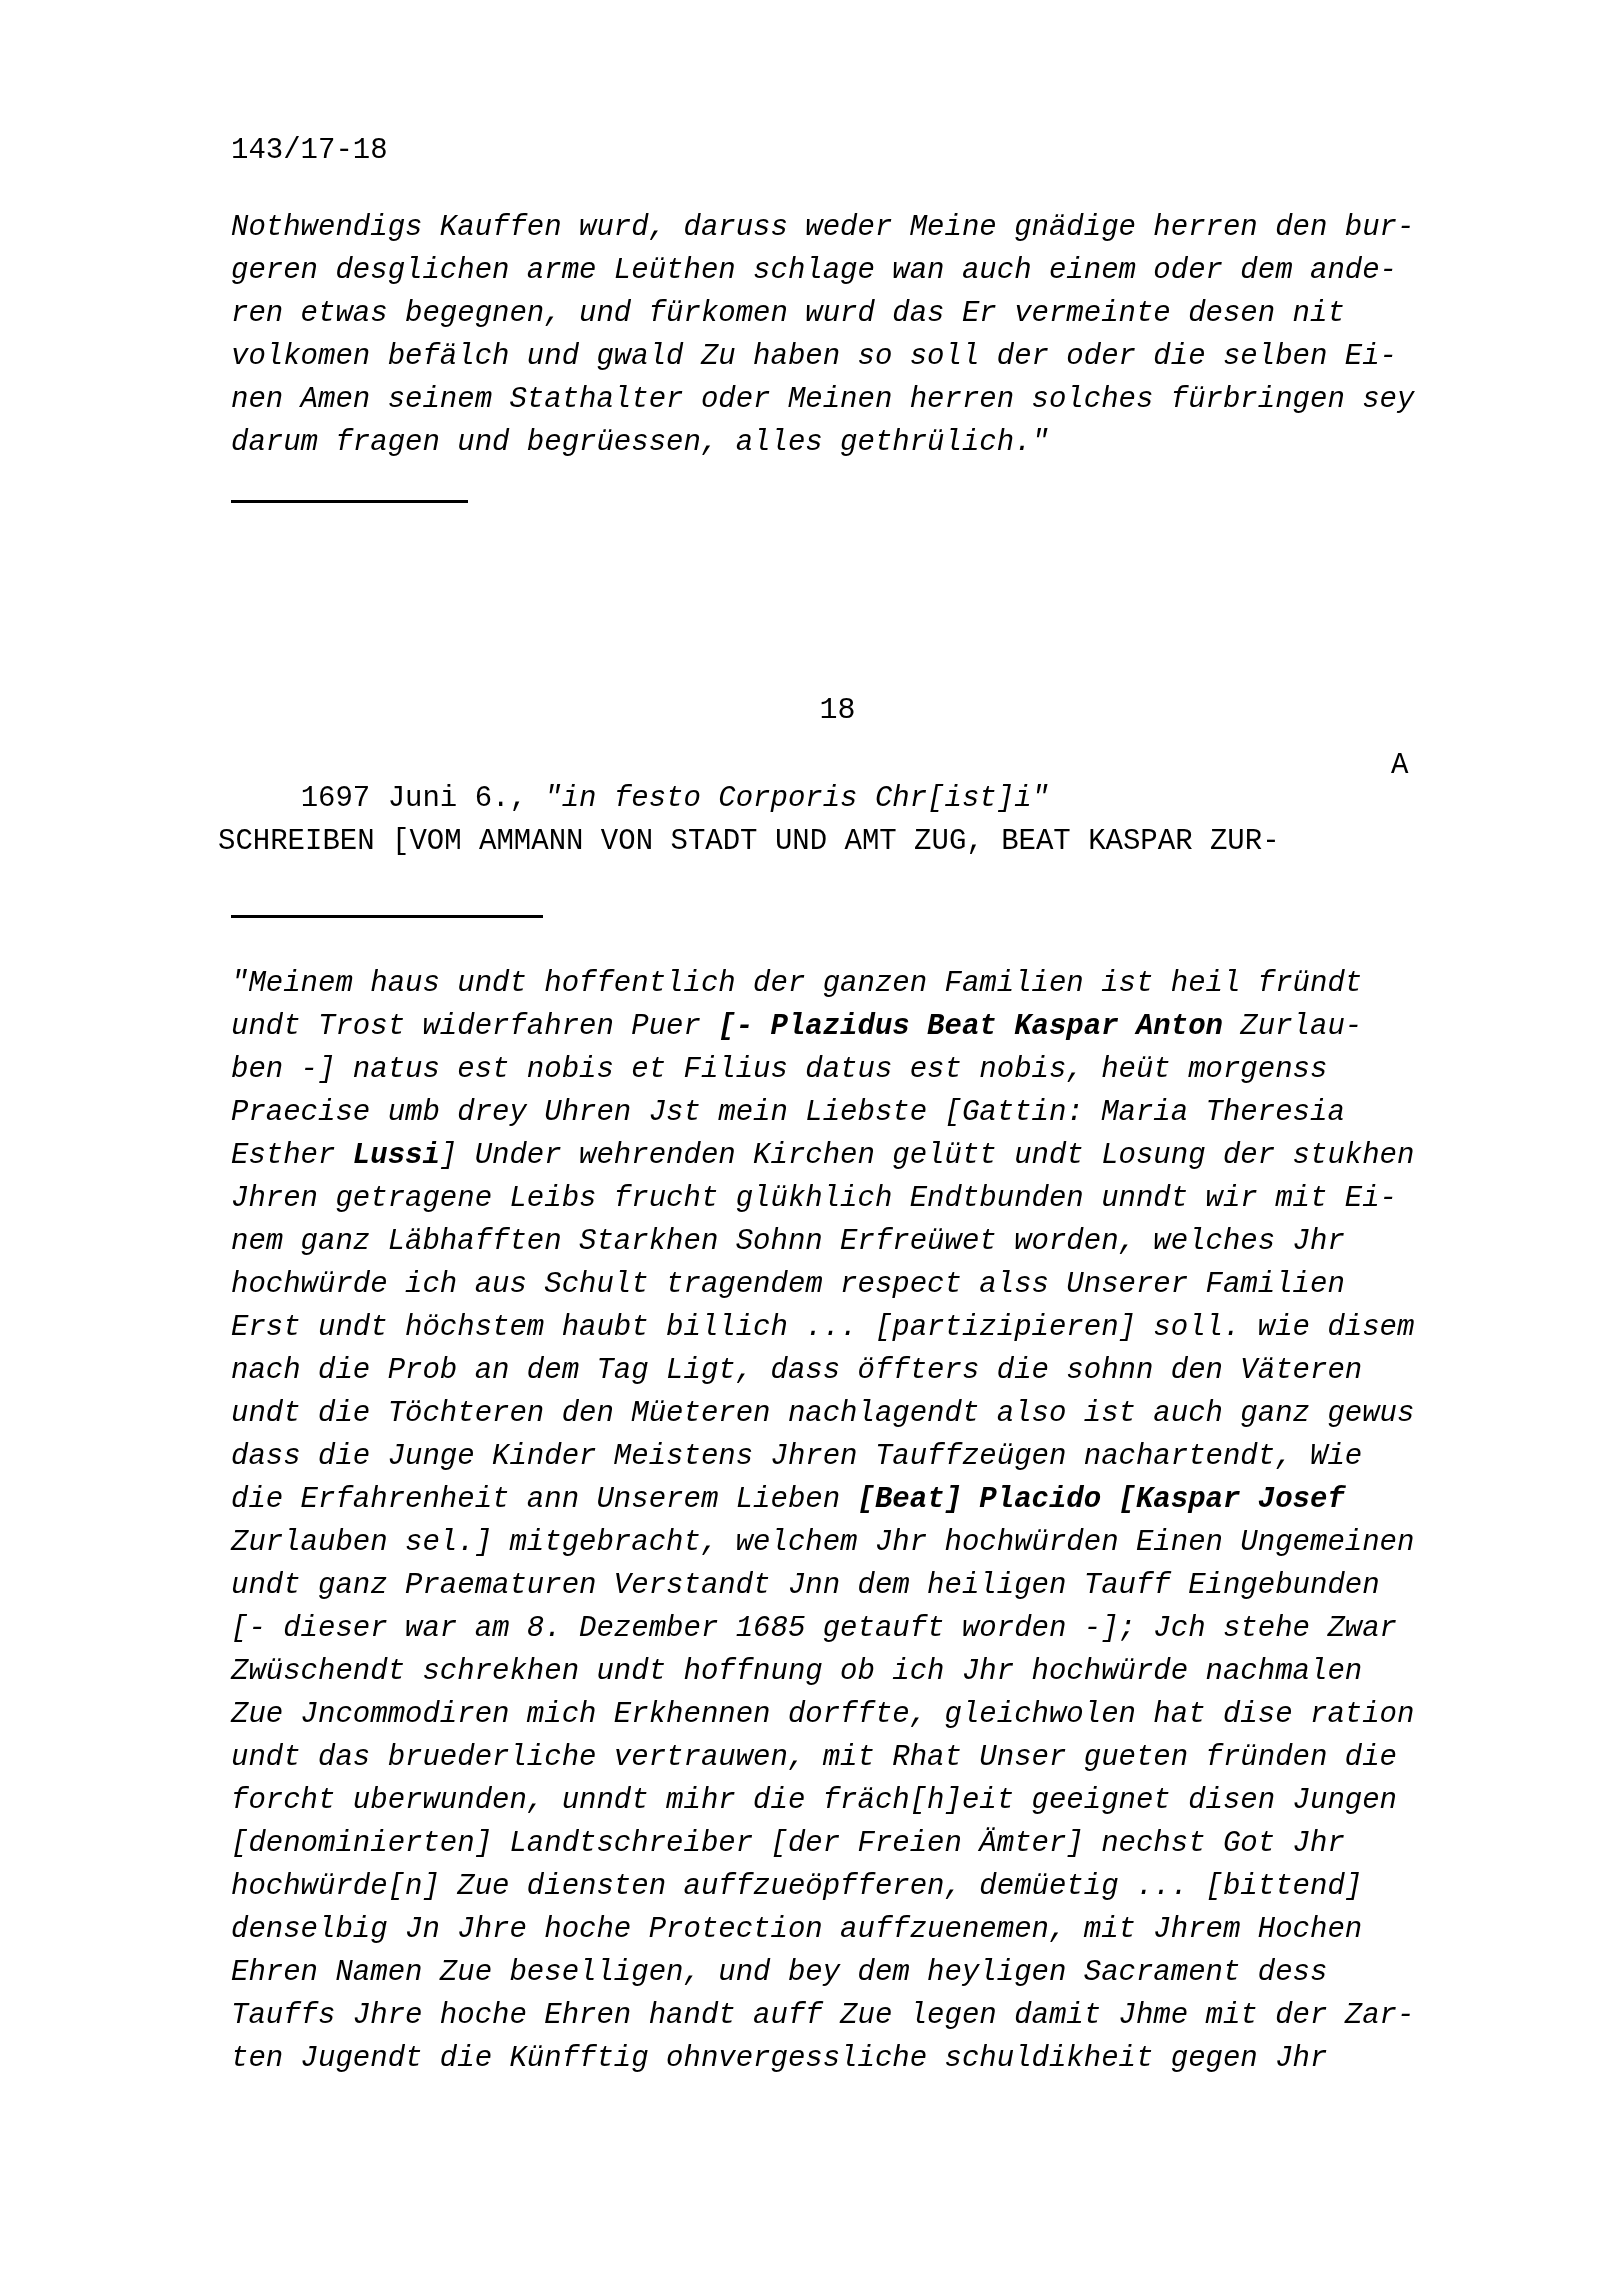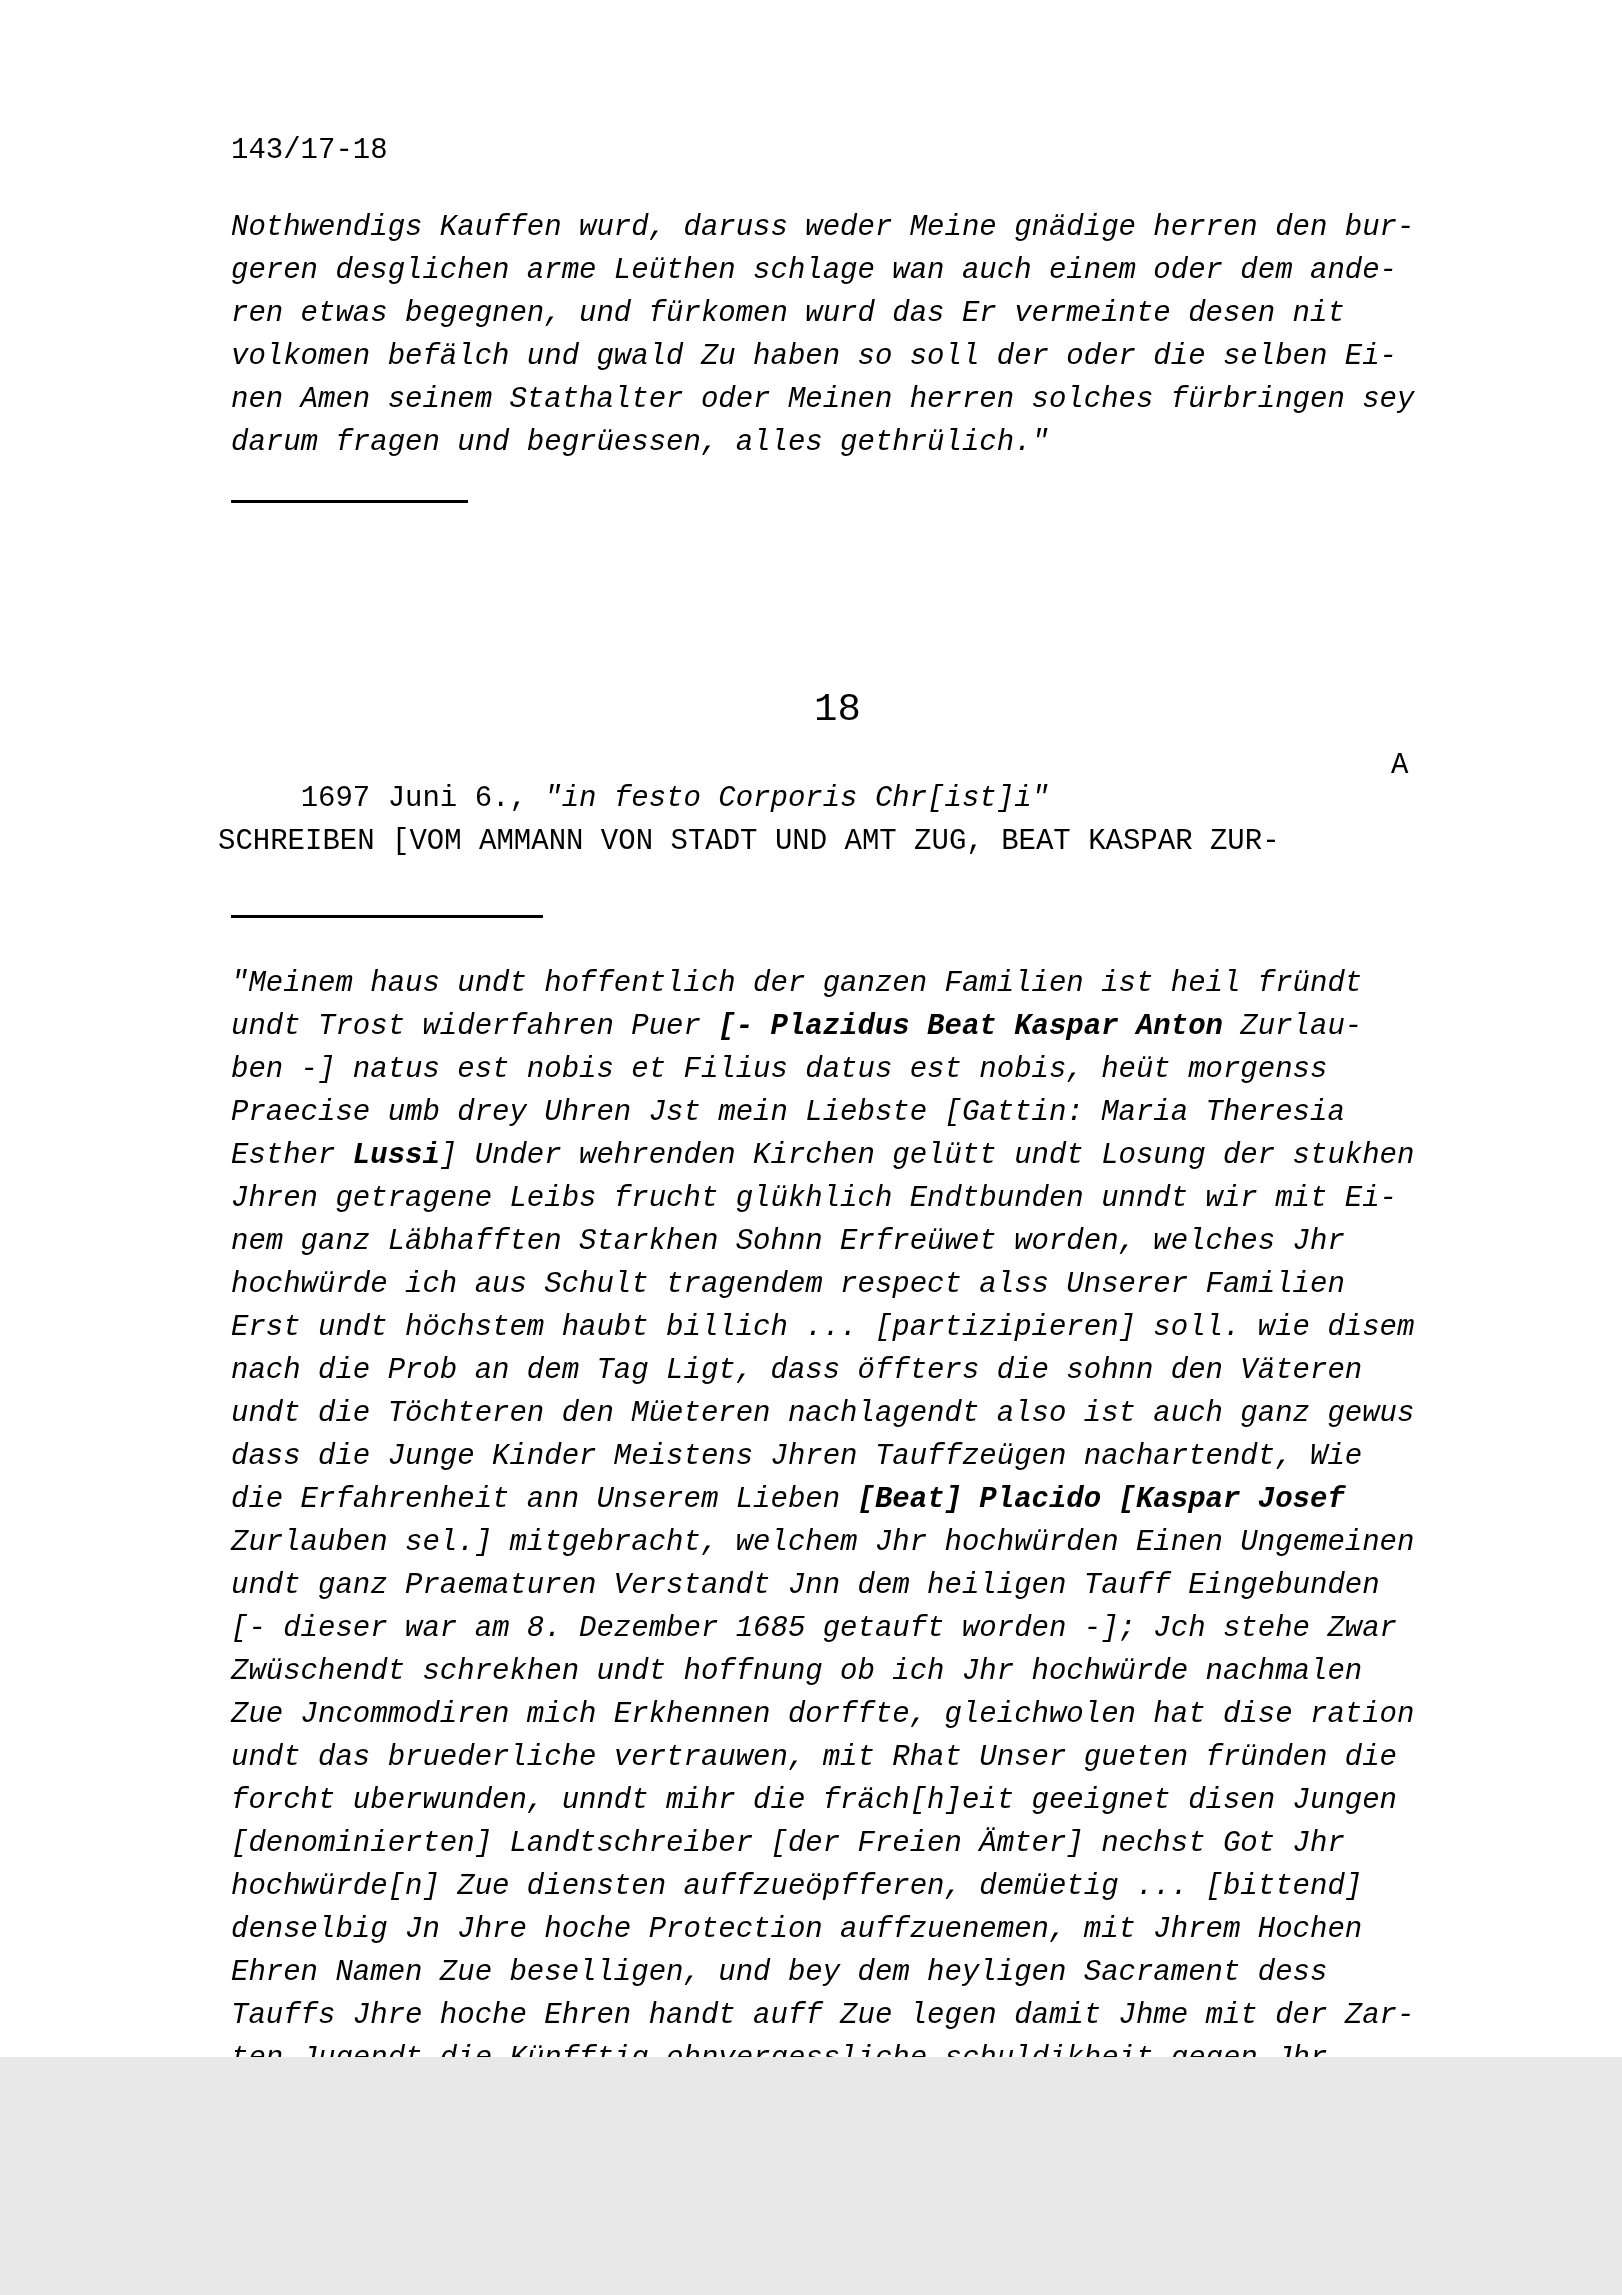--- a/index.html
+++ b/index.html
@@ -1,34 +1,34 @@
 <!DOCTYPE html>
 <html style="font-size:13px"><head>
 <meta charset="utf-8">
 <style>
   html,body { margin:0; padding:0; background:#e8e8e8; }
   .page {
     position:relative;
     width:1622px;
-    height:2057px;
+    height:2295px;
     margin:0 auto;
     background:#ffffff;
     color:#000;
     font-family:"Liberation Mono","DejaVu Sans Mono",monospace;
     font-size:29px;
     overflow:hidden;
   }
   .block { position:absolute; white-space:pre; }
   .ln { line-height:43px; white-space:pre; min-height:43px; }
   .i  { font-style:italic; }
   .b  { font-weight:bold; }
   .sup { font-size:0.62em; vertical-align:0.45em; }
   .rule { position:absolute; height:3.2px; background:#000; }
   .center { text-align:center; }
-  .section-number { font-size:39px; line-height:49px; }
+  .section-number { font-size:30px; line-height:49px; }
   .siglum { position:absolute; left:1160px; top:0; }
   .dateline-wrap { width:1213px; }
 </style>
 </head>
 <body>
 
 <div class="page">
 
   <div class="block" style="left:231px; top:134px;">143/17-18</div>
 

